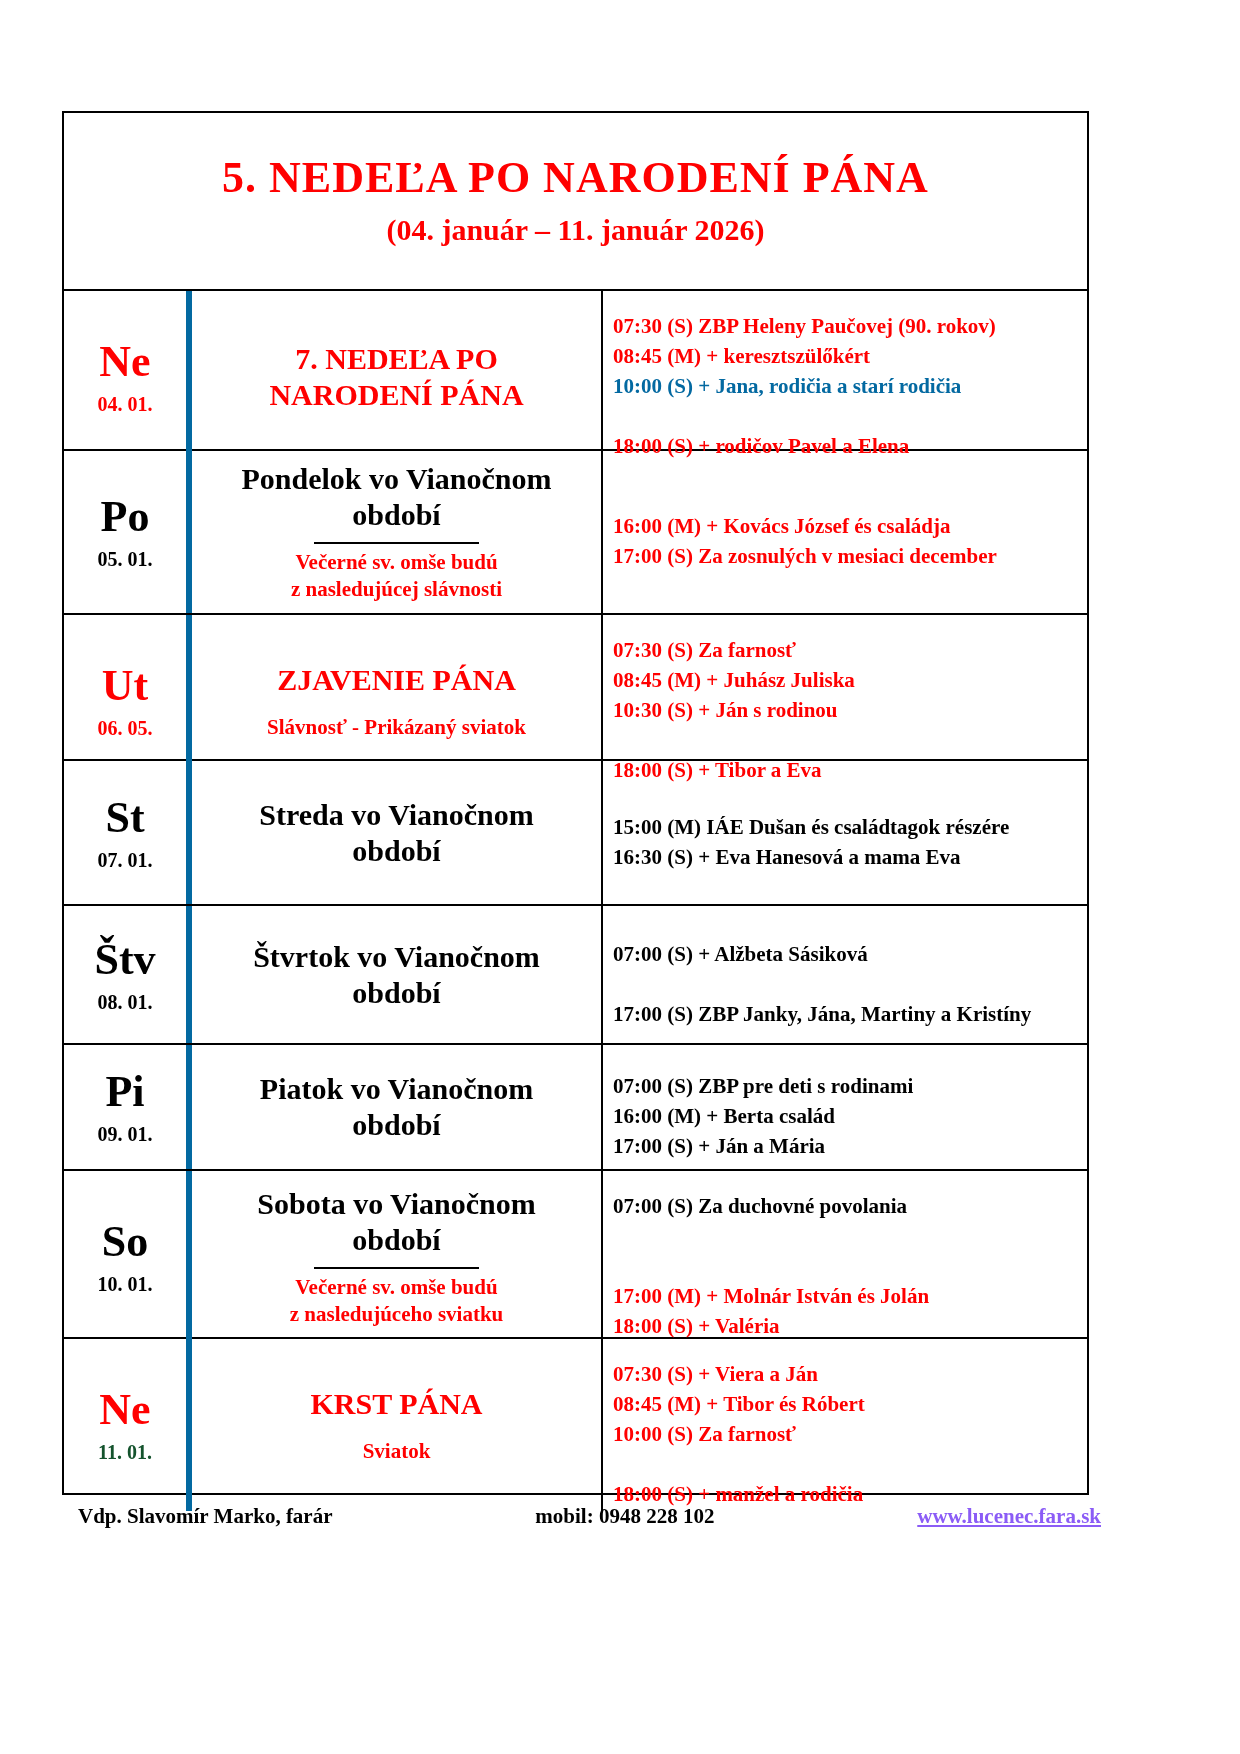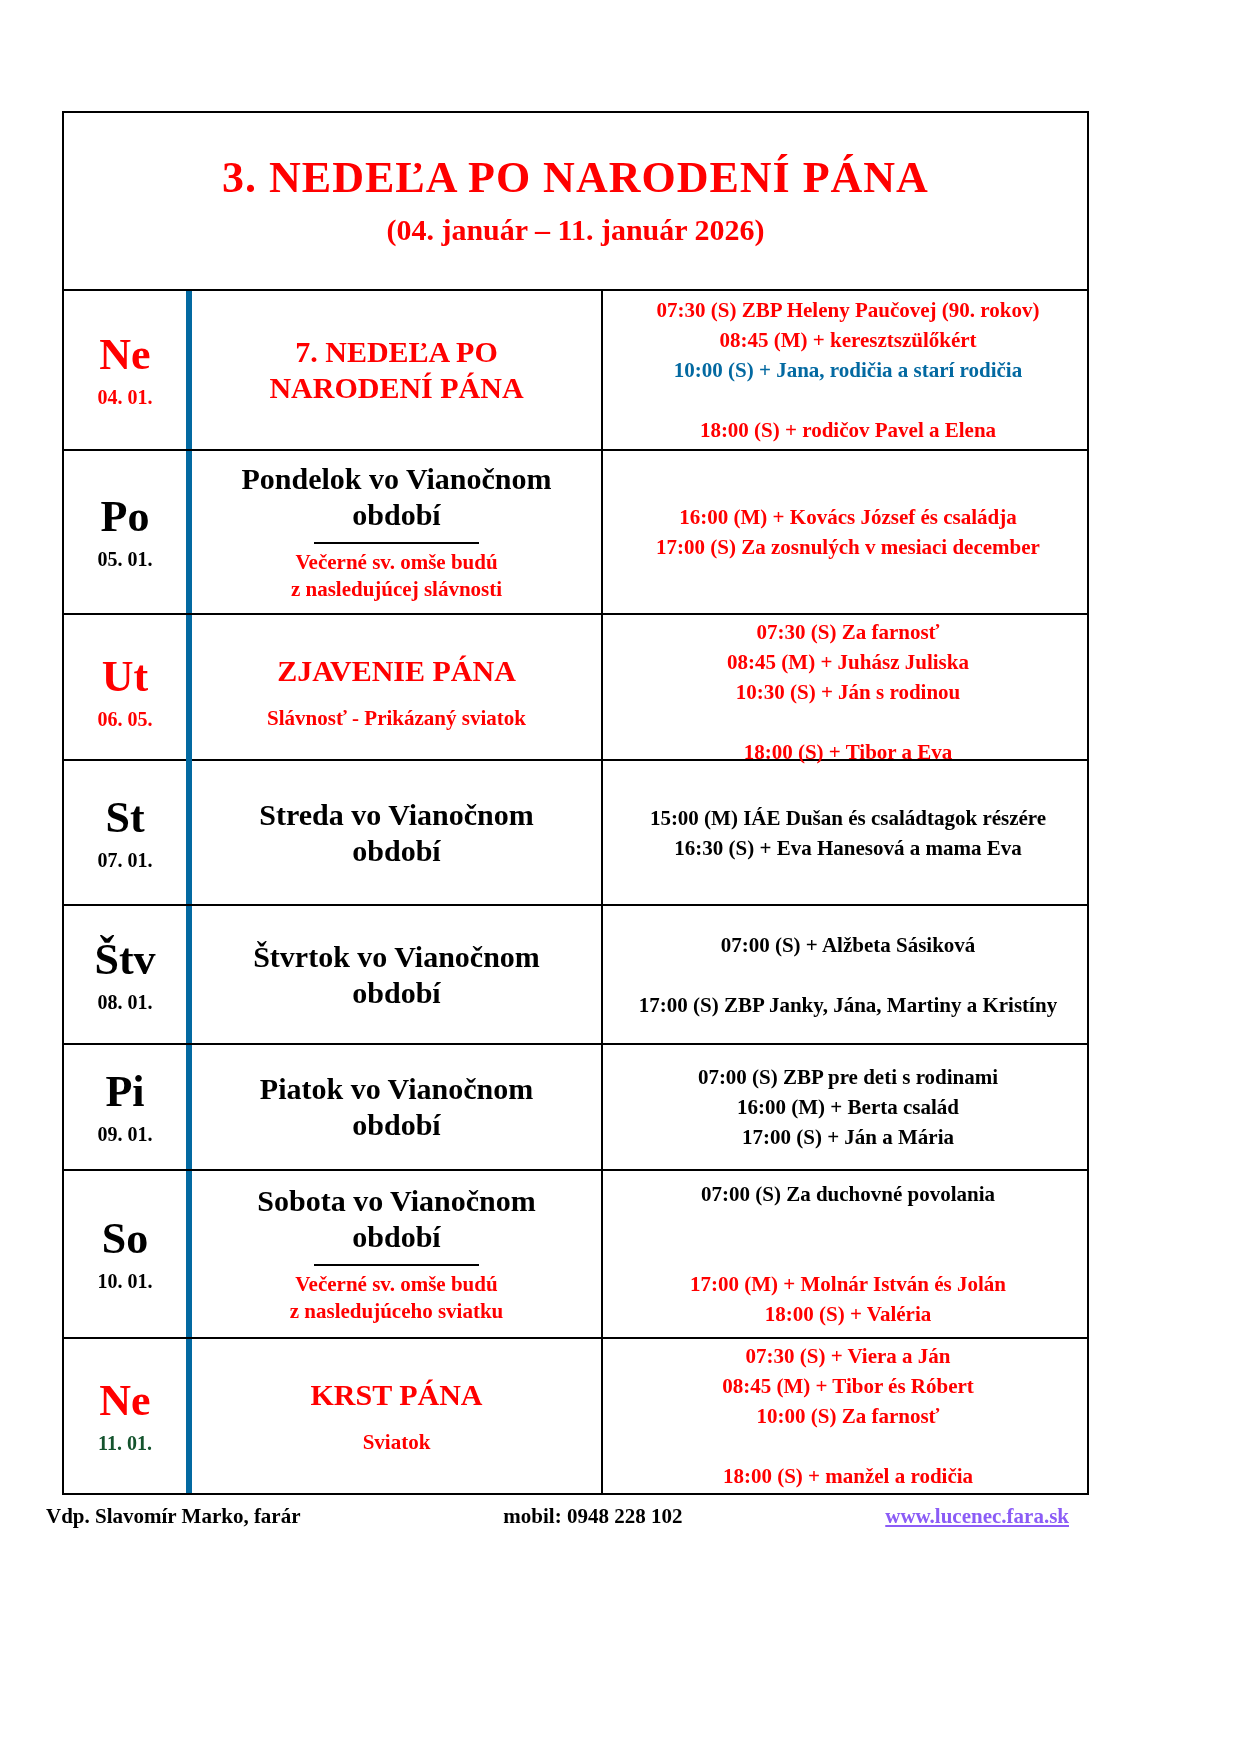--- a/index.html
+++ b/index.html
@@ -27,40 +27,40 @@
   .day-date { font-size:20px; line-height:22px; margin-top:8px; }
   .feast-cell {
     border-right:2px solid #000; display:flex; flex-direction:column;
     align-items:center; justify-content:center; text-align:center; padding:4px 8px;
   }
   .feast-title { font-size:30px; line-height:36px; }
   .feast-divider { width:165px; border-top:2px solid #000; margin:9px auto 5px; }
   .feast-note { font-size:21px; line-height:27px; }
   .feast-note.gap { margin-top:16px; }
   .times-cell {
-    display:flex; flex-direction:column; justify-content:center; padding:2px 4px 2px 10px;text-align:center;
+    display:flex; flex-direction:column; justify-content:center; padding:20px 4px 2px 10px;
   }
   .time-line { font-size:21px; line-height:30px; min-height:30px; white-space:nowrap; }
   .page-footer {
-    position:absolute; left:46px; top:1502px; width:1023px;
+    position:absolute; left:78px; top:1502px; width:1023px;
     display:flex; justify-content:space-between; align-items:flex-end;
     font-size:21px; line-height:28px;
   }
   .footer-center { text-align:center; }
   .footer-right a, .footer-right span { color:#8b5cf6; text-decoration:underline; }
 </style>
 </head>
 <body>
 
 <div class="page">
 
   <div class="schedule-table">
 
     <div class="thead">
-      <div class="main-title" style="color: rgb(255, 0, 0);">3. NEDEĽA PO NARODENÍ PÁNA</div>
+      <div class="main-title" style="color: rgb(255, 0, 0);">5. NEDEĽA PO NARODENÍ PÁNA</div>
       <div class="sub-title" style="color: rgb(255, 0, 0);">(04. január  – 11. január 2026)</div>
     </div>
 
     <div class="trow" style="height:160px">
       <div class="cell day-cell">
         <div class="day-abbr" style="color: rgb(255, 0, 0);">Ne</div>
         <div class="day-date" style="color: rgb(255, 0, 0);">04. 01.</div>
       </div>
       <div class="cell feast-cell">
         <div class="feast-title" style="color: rgb(255, 0, 0);">

